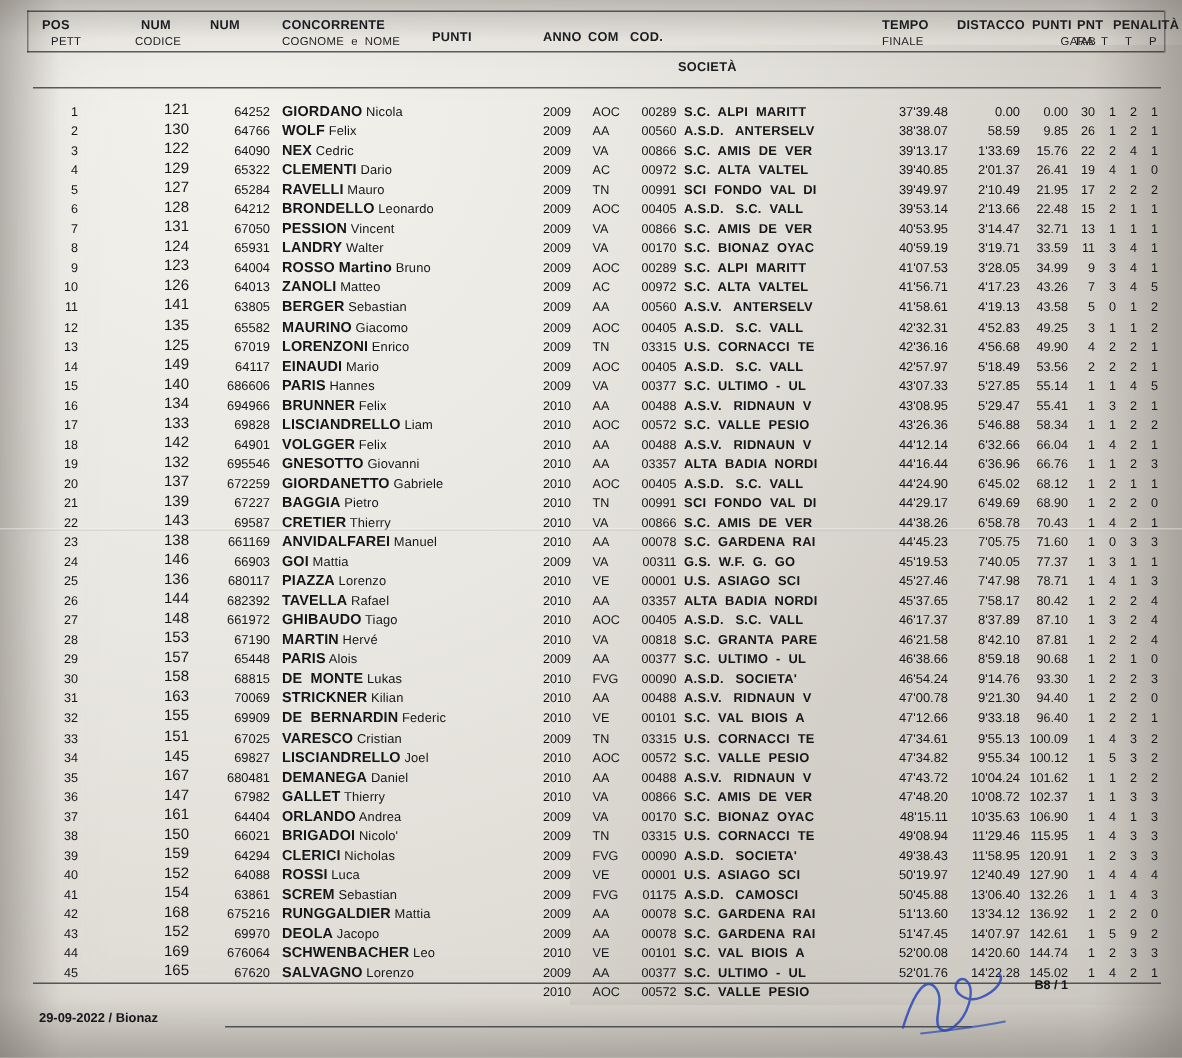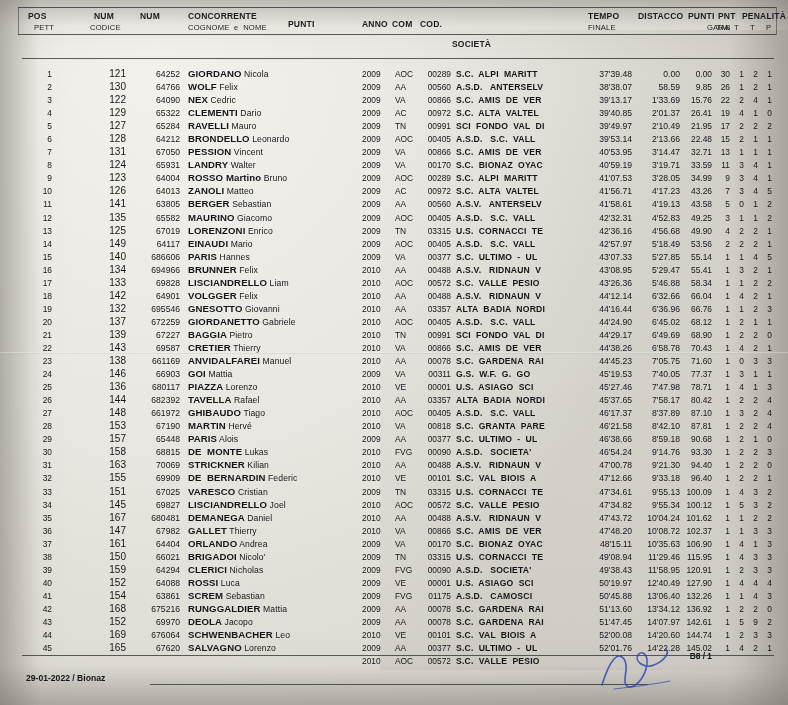--- a/index.html
+++ b/index.html
@@ -258,20 +258,20 @@
       <div class="row"><span class="c-pos">41</span><span class="c-pett">154</span><span class="c-cod">63861</span><span class="c-name">SCREM<em> Sebastian</em></span><span class="c-anno">2009</span><span class="c-com">FVG</span><span class="c-codso">01175</span><span class="c-soc">A.S.D.   CAMOSCI</span><span class="c-tempo">50'45.88</span><span class="c-dist">13'06.40</span><span class="c-gara">132.26</span><span class="c-tab">1</span><span class="c-t1">1</span><span class="c-t2">4</span><span class="c-p">3</span></div>
       <div class="row"><span class="c-pos">42</span><span class="c-pett">168</span><span class="c-cod">675216</span><span class="c-name">RUNGGALDIER<em> Mattia</em></span><span class="c-anno">2009</span><span class="c-com">AA</span><span class="c-codso">00078</span><span class="c-soc">S.C.  GARDENA  RAI</span><span class="c-tempo">51'13.60</span><span class="c-dist">13'34.12</span><span class="c-gara">136.92</span><span class="c-tab">1</span><span class="c-t1">2</span><span class="c-t2">2</span><span class="c-p">0</span></div>
       <div class="row"><span class="c-pos">43</span><span class="c-pett">152</span><span class="c-cod">69970</span><span class="c-name">DEOLA<em> Jacopo</em></span><span class="c-anno">2009</span><span class="c-com">AA</span><span class="c-codso">00078</span><span class="c-soc">S.C.  GARDENA  RAI</span><span class="c-tempo">51'47.45</span><span class="c-dist">14'07.97</span><span class="c-gara">142.61</span><span class="c-tab">1</span><span class="c-t1">5</span><span class="c-t2">9</span><span class="c-p">2</span></div>
       <div class="row"><span class="c-pos">44</span><span class="c-pett">169</span><span class="c-cod">676064</span><span class="c-name">SCHWENBACHER<em> Leo</em></span><span class="c-anno">2010</span><span class="c-com">VE</span><span class="c-codso">00101</span><span class="c-soc">S.C.  VAL  BIOIS  A</span><span class="c-tempo">52'00.08</span><span class="c-dist">14'20.60</span><span class="c-gara">144.74</span><span class="c-tab">1</span><span class="c-t1">2</span><span class="c-t2">3</span><span class="c-p">3</span></div>
       <div class="row"><span class="c-pos">45</span><span class="c-pett">165</span><span class="c-cod">67620</span><span class="c-name">SALVAGNO<em> Lorenzo</em></span><span class="c-anno">2009</span><span class="c-com">AA</span><span class="c-codso">00377</span><span class="c-soc">S.C.  ULTIMO  -  UL</span><span class="c-tempo">52'01.76</span><span class="c-dist">14'22.28</span><span class="c-gara">145.02</span><span class="c-tab">1</span><span class="c-t1">4</span><span class="c-t2">2</span><span class="c-p">1</span></div>
       <div class="row"><span class="c-pos"></span><span class="c-pett"></span><span class="c-cod"></span><span class="c-name"></span><span class="c-anno">2010</span><span class="c-com">AOC</span><span class="c-codso">00572</span><span class="c-soc">S.C.  VALLE  PESIO</span><span class="c-tempo"></span><span class="c-dist"></span><span class="c-gara"></span><span class="c-tab"></span><span class="c-t1"></span><span class="c-t2"></span><span class="c-p"></span></div>
     </div>
 
   <div class="fold"></div>
 
-  <div class="footer-date">29-01-2022  /  Bionaz</div>
+  <div class="footer-date">29-09-2022  /  Bionaz</div>
   <div class="page-tag">B8 / 1</div>
 
   <svg class="signature" viewBox="0 0 90 54">
     <path d="M10 46 C 18 20, 26 12, 32 20 C 38 28, 30 40, 34 46 C 38 52, 50 44, 54 30 C 58 16, 50 10, 46 16 C 42 22, 52 30, 62 26 C 72 22, 78 14, 74 10" fill="none" stroke="#2b49b6" stroke-width="1.6" stroke-linecap="round" opacity="0.85"></path>
     <path d="M22 50 C 40 48, 58 46, 78 42" fill="none" stroke="#2b49b6" stroke-width="1.2" stroke-linecap="round" opacity="0.7"></path>
   </svg>
 </div>
 
 </body></html>

